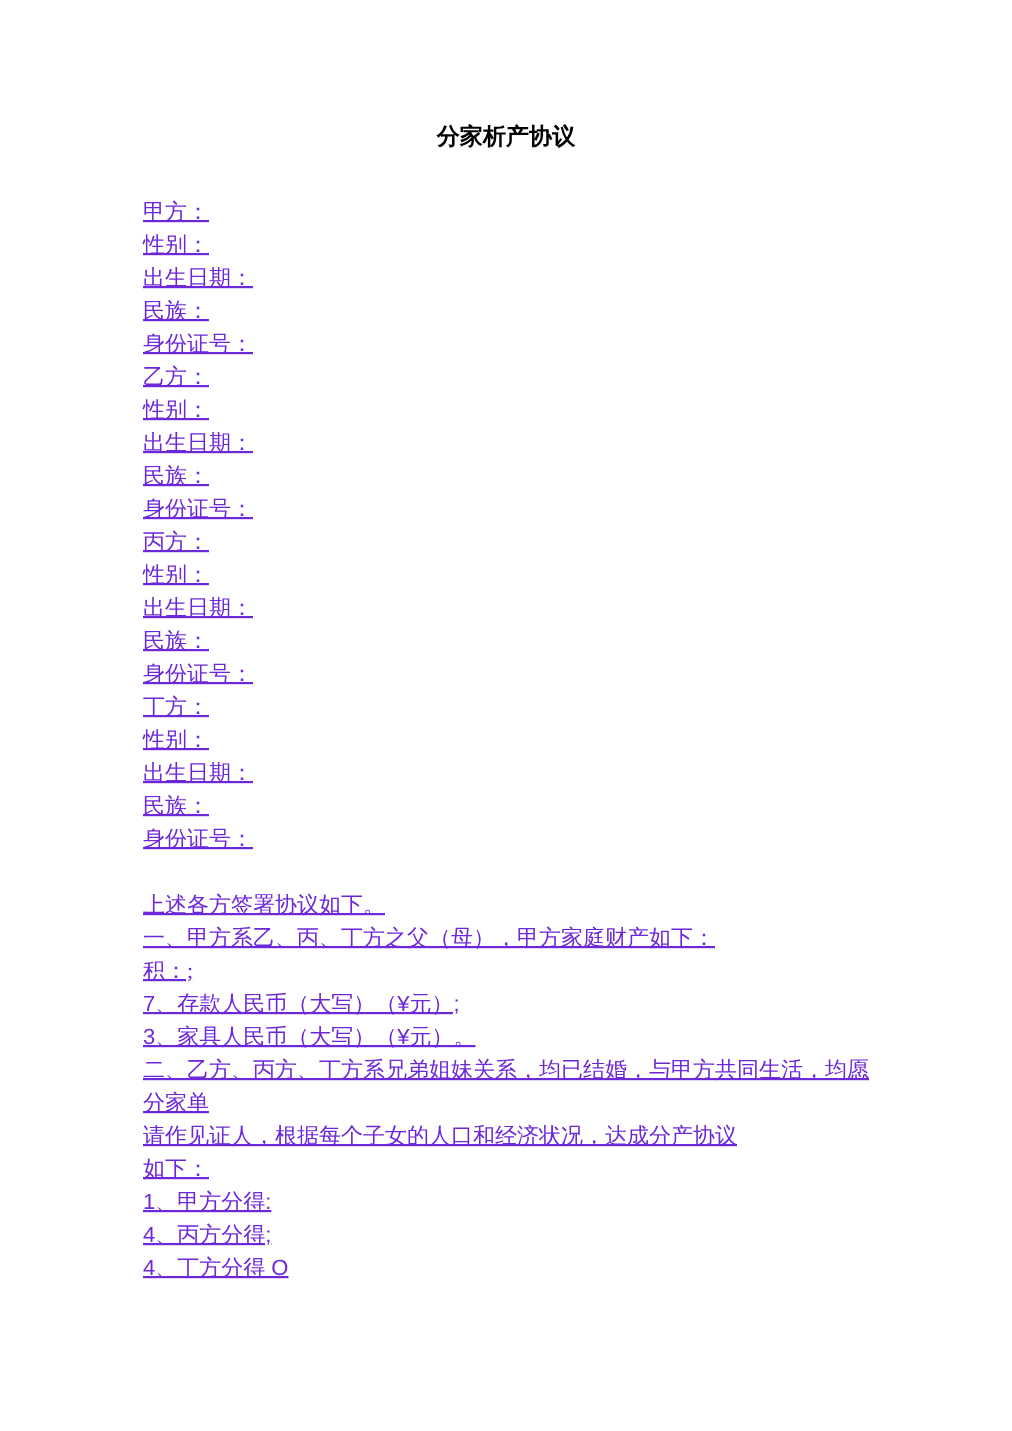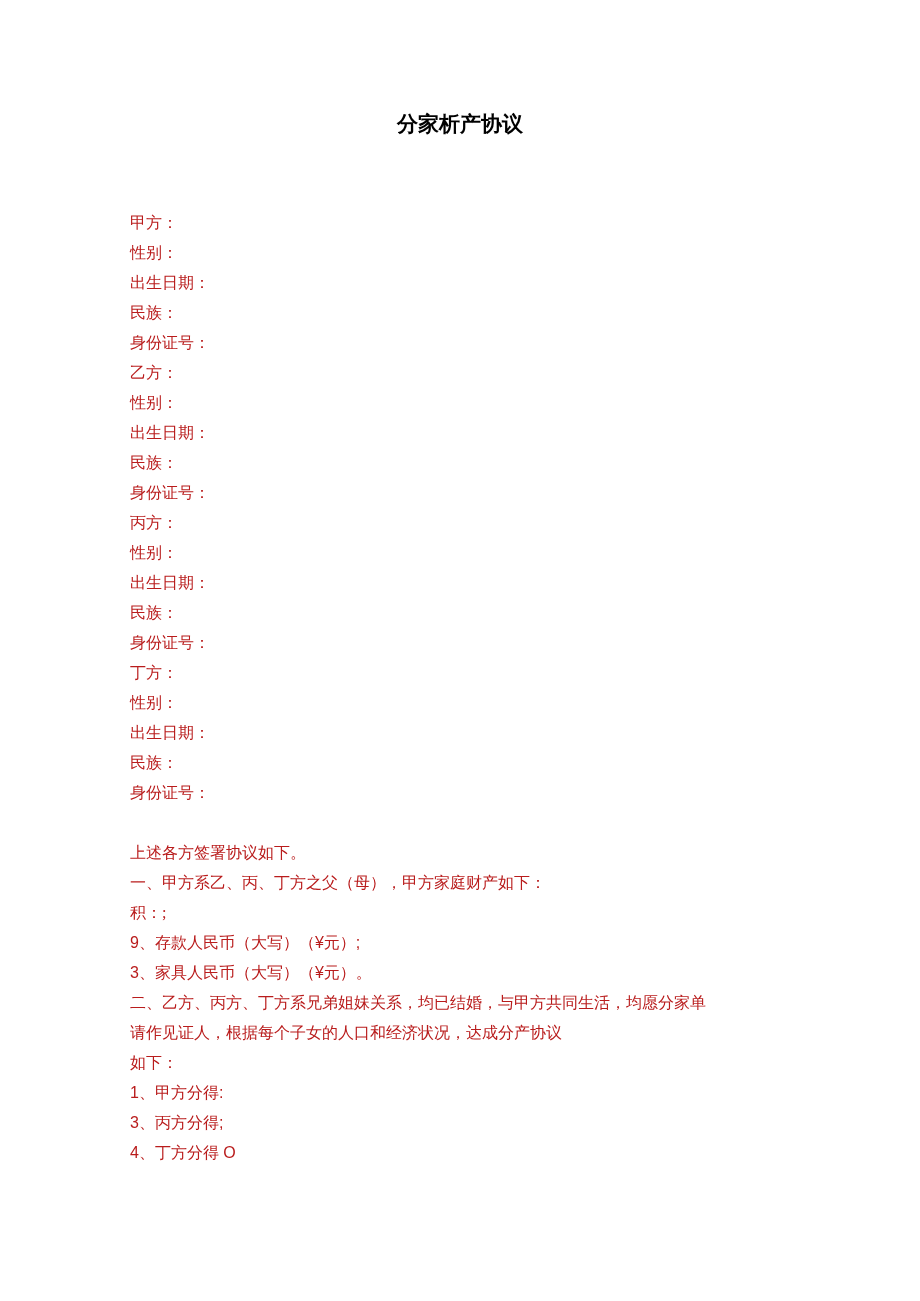--- a/index.html
+++ b/index.html
@@ -14,27 +14,28 @@
       height: 1301px;
       position: relative;
     }
     .page {
       padding: 110px 130px 100px 130px;
     }
     .title {
       text-align: center;
       font-size: 21px;
       font-weight: bold;
-      margin-bottom: 70px;
+      margin-bottom: 40px;
       font-family: "Microsoft YaHei", "SimHei", sans-serif;
     }
     .line {
-      font-size: 16px;
+      font-size: 20px;
       line-height: 30px;
-      color: #b91c1c;
+      color: #6d28d9;
+      text-decoration: underline;
     }
     .spacer {
       height: 30px;
     }
     .num-line {
       font-family: Arial, "SimSun", serif;
     }
   </style>
 </head>
 <body>
@@ -64,21 +65,21 @@
   <div class="line">性别：</div>
   <div class="line">出生日期：</div>
   <div class="line">民族：</div>
   <div class="line">身份证号：</div>
 
   <div class="spacer"></div>
 
   <div class="line">上述各方签署协议如下。</div>
   <div class="line">一、甲方系乙、丙、丁方之父（母），甲方家庭财产如下：</div>
   <div class="line">积：;</div>
-  <div class="line num-line">9、存款人民币（大写）（¥元）;</div>
+  <div class="line num-line">7、存款人民币（大写）（¥元）;</div>
   <div class="line num-line">3、家具人民币（大写）（¥元）。</div>
   <div class="line">二、乙方、丙方、丁方系兄弟姐妹关系，均已结婚，与甲方共同生活，均愿分家单</div>
   <div class="line">请作见证人，根据每个子女的人口和经济状况，达成分产协议</div>
   <div class="line">如下：</div>
   <div class="line num-line">1、甲方分得:</div>
-  <div class="line num-line">3、丙方分得;</div>
+  <div class="line num-line">4、丙方分得;</div>
   <div class="line num-line">4、丁方分得 O</div>
 </div>
 
 </body></html>

